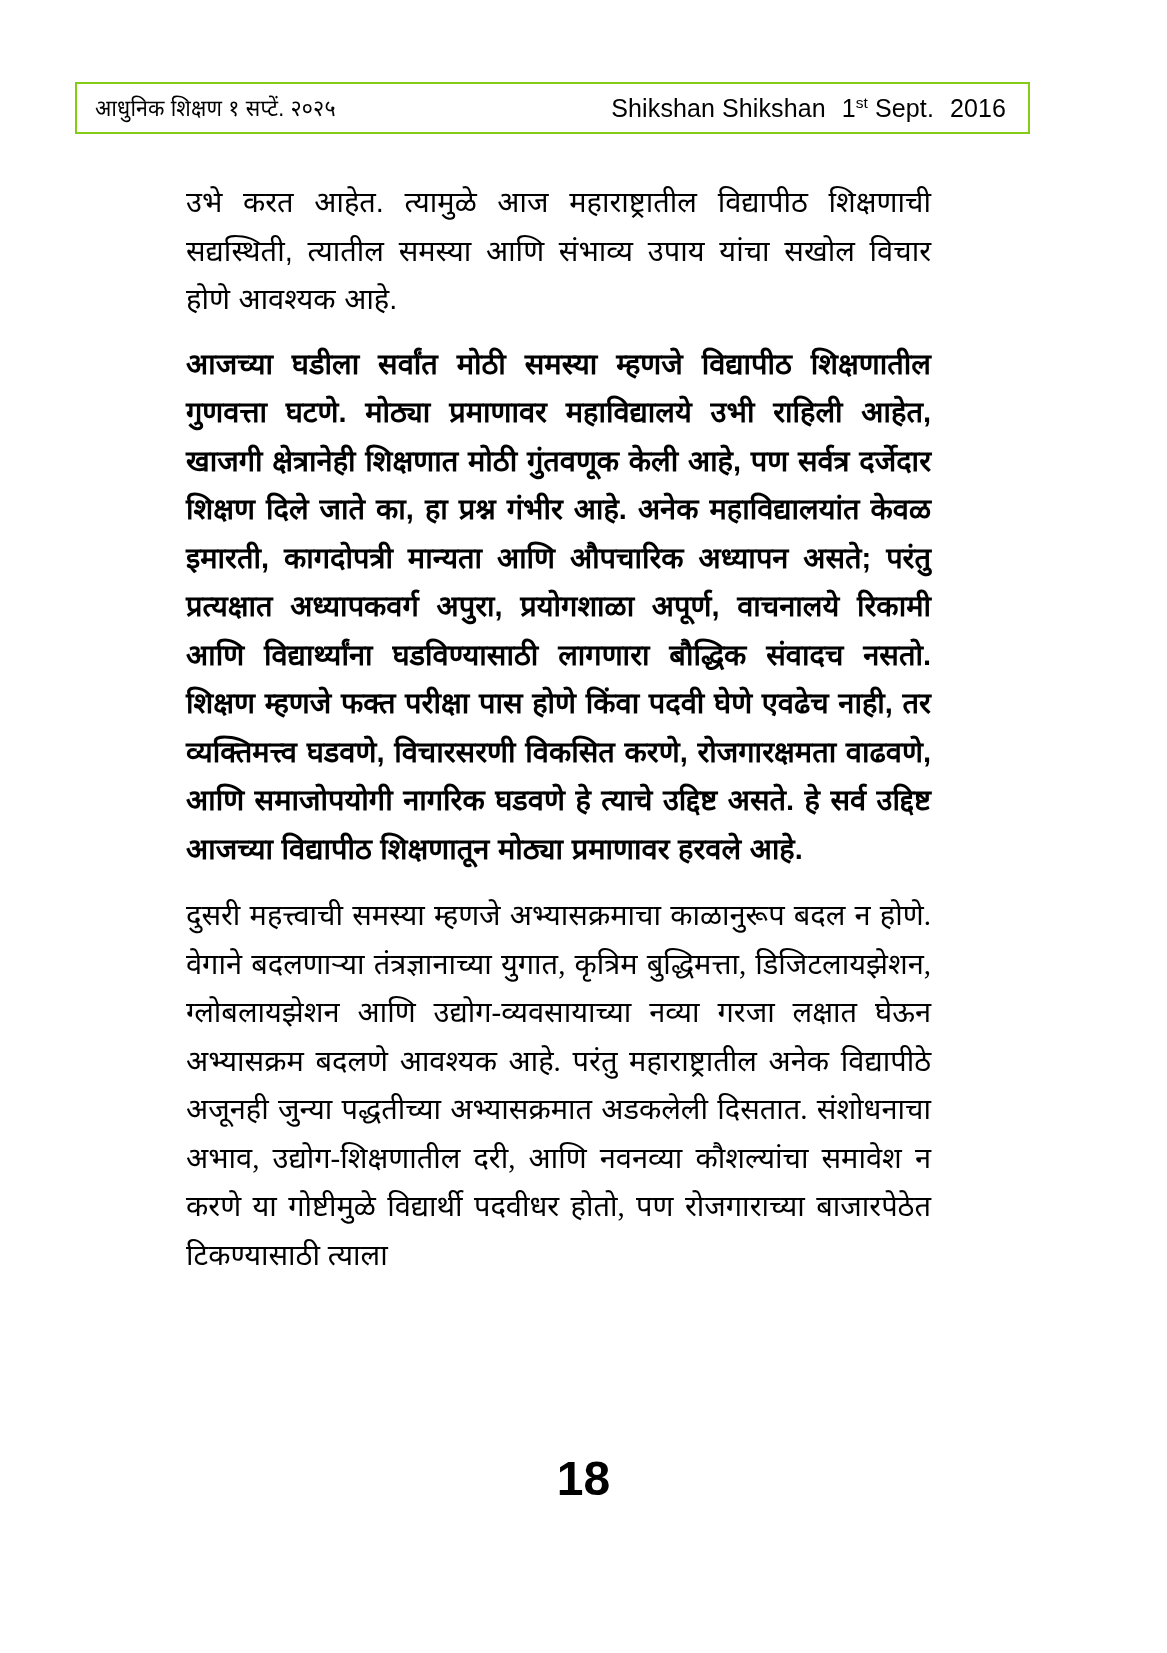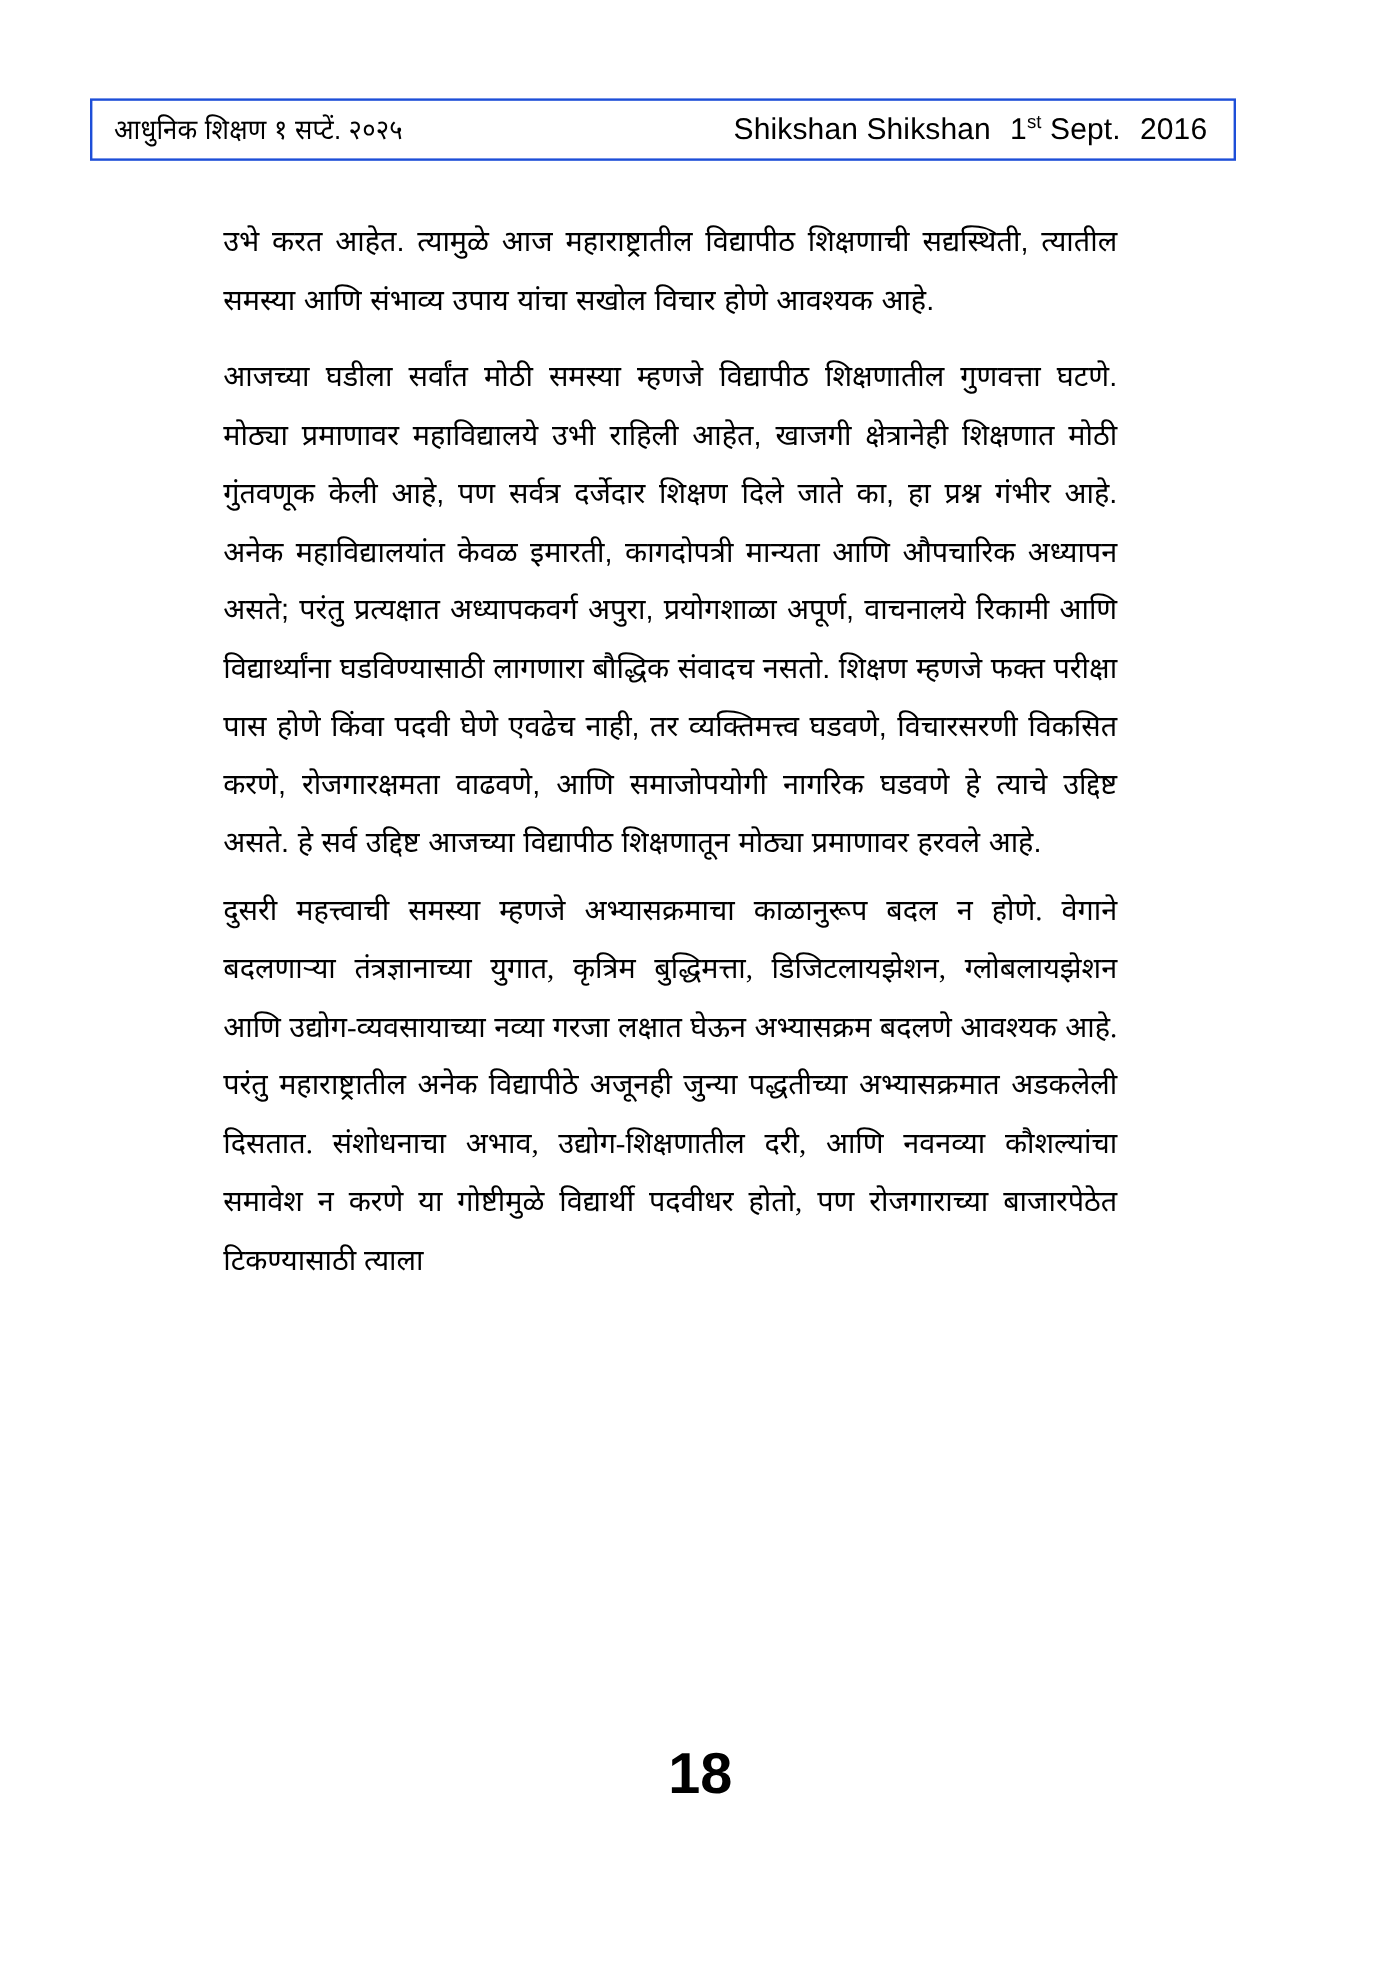--- a/index.html
+++ b/index.html
@@ -25,21 +25,21 @@
     background: #ffffff;
   }
 
   
   .running-header {
     position: absolute;
     left: 75px;
     top: 82px;
     width: 955px;
     height: 52px;
-    border: 2px solid #1d4ed8;
+    border: 2px solid #84cc16;
     box-sizing: border-box;
     display: flex;
     align-items: center;
     justify-content: space-between;
     padding: 0 22px 0 18px;
   }
   .header-left {
     font-family: "Liberation Sans", sans-serif;
     font-size: 23px;
     line-height: 1;
@@ -65,32 +65,32 @@
   
   .body-column {
     position: absolute;
     left: 186px;
     top: 178px;
     width: 745px;
   }
 
   .para {
     font-family: "Liberation Sans", sans-serif;
-    font-size: 24px;
+    font-size: 29px;
     line-height: 48.5px;
     text-align: justify;
     text-align-last: left;
     margin: 0 0 16px 0;
     word-spacing: 0.5px;
     hyphens: none;
   }
   .para:last-of-type { margin-bottom: 0; font-family: Liberation Serif, serif; }
 
   
-  .para.p2 { margin-bottom: 8px; }
+  .para.p2 { margin-bottom: 18px; font-weight: bold; }
 
   
   .page-number {
     position: absolute;
     left: 0;
     right: 0;
     top: 1455px;
     text-align: center;
     font-family: "Liberation Sans", sans-serif;
     font-size: 48px;

